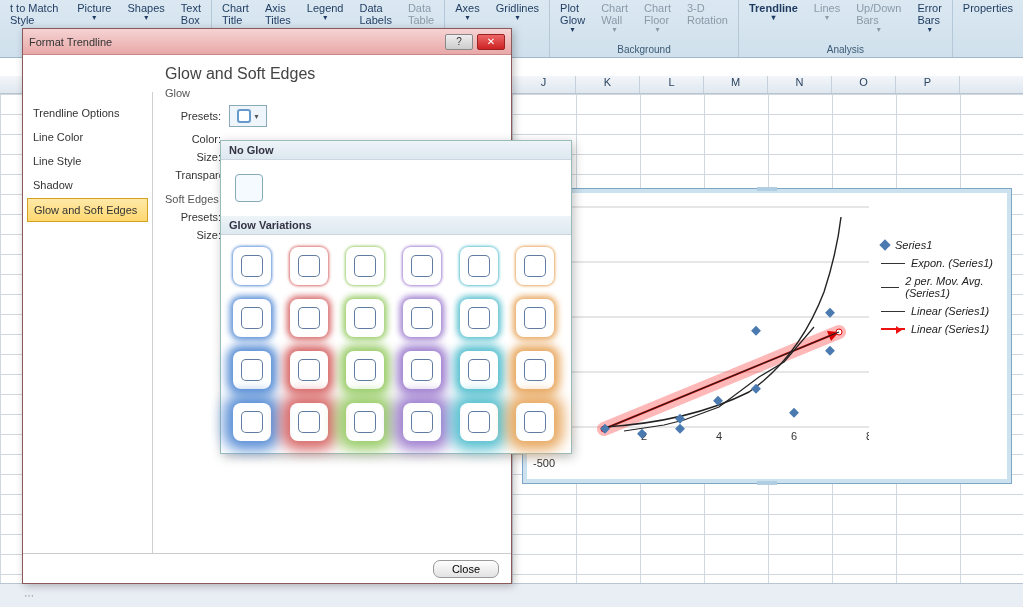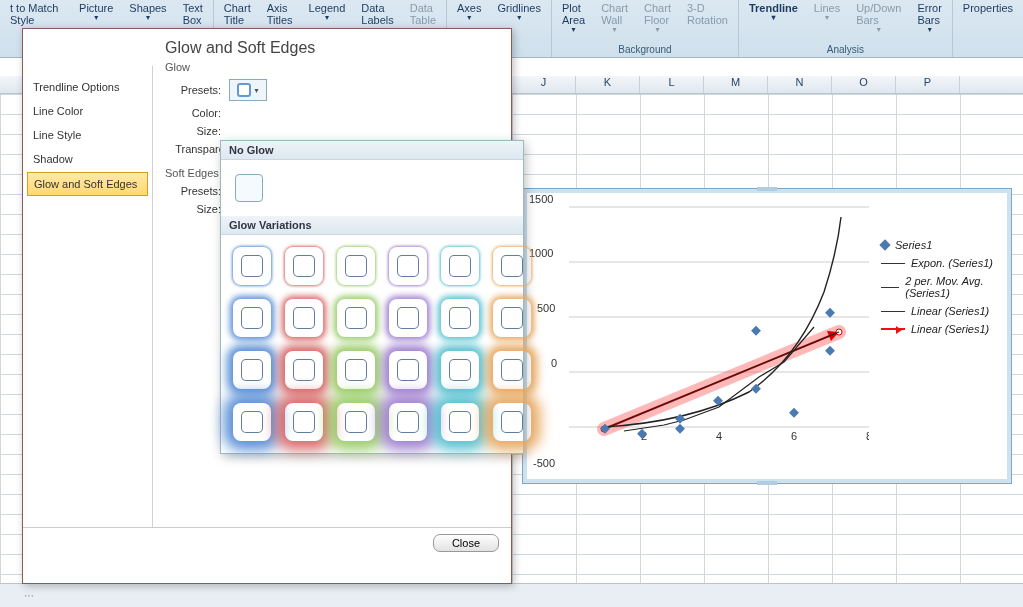--- a/index.html
+++ b/index.html
@@ -51,21 +51,21 @@
   .dlg-main h3{font-size:16px; font-weight:normal; color:#444; margin-bottom:4px;}
   .field-row{display:flex; align-items:center; margin:6px 0;}
   .field-label{width:56px; text-align:right; margin-right:8px; color:#333;}
   .preset-btn{width:38px;height:22px;border:1px solid #8ab;background:#eef6fc;display:inline-flex;align-items:center;justify-content:center;}
   .preset-btn .sq{width:14px;height:14px;border:2px solid #69c;border-radius:3px;background:#fff;}
   .preset-btn::after{content:"\25BE"; font-size:8px; margin-left:3px; color:#555;}
   .dlg-foot{height:30px;border-top:1px solid #ccc;display:flex;align-items:center;justify-content:flex-end;padding-right:12px;}
   .dlg-foot button{padding:2px 18px; background:linear-gradient(#fefefe,#e2e2e2); border:1px solid #999; border-radius:7px; cursor:pointer;}
 
   
-  .glow-pop{position:absolute; top:140px; left:220px; width:304px; background:#fff; border:1px solid #9bb; box-shadow:2px 3px 10px rgba(0,0,0,.25);}
+  .glow-pop{position:absolute; top:140px; left:220px; width:352px; background:#fff; border:1px solid #9bb; box-shadow:2px 3px 10px rgba(0,0,0,.25);}
   .glow-pop .sect-head{background:linear-gradient(#eef4f8,#dde8f0); padding:3px 8px; font-weight:bold; color:#334; border-bottom:1px solid #cbd6e0;}
   .glow-pop .noglow-box{margin:14px 0 14px 14px; width:28px;height:28px;border:1px solid #8ab;border-radius:4px;background:#f4faff;}
   .glow-grid{display:grid; grid-template-columns:repeat(6,1fr); gap:14px; padding:12px;}
   .glow-swatch{width:38px;height:38px;border-radius:8px;display:flex;align-items:center;justify-content:center;}
   .glow-swatch .inner{width:22px;height:22px;border:1.5px solid rgba(80,110,150,.9);border-radius:5px;background:#fff;}
 
   
   .r1{box-shadow:0 0 3px 1px currentColor;}
   .r2{box-shadow:0 0 6px 3px currentColor;}
   .r3{box-shadow:0 0 10px 6px currentColor;}
@@ -122,21 +122,21 @@
       <div class="rib-item dd">
           <span>Gridlines</span>
         </div>
     </div>
     <div class="rib-group-label">Axes</div>
   </div>
   <div class="rib-group">
     <div class="rib-row">
       <div class="rib-item dd">
           <span style="white-space:pre">Plot
-Area</span>
+Glow</span>
         </div>
       <div class="rib-item dd disabled">
           <span style="white-space:pre">Chart
 Wall</span>
         </div>
       <div class="rib-item dd disabled">
           <span style="white-space:pre">Chart
 Floor</span>
         </div>
       <div class="rib-item disabled">
@@ -265,20 +265,27 @@
         <span>Linear (Series1)</span>
       </div>
     <div class="legend-row">
         <span class="legend-arrow"></span>
         <span>Linear (Series1)</span>
       </div>
   </div>
 </div>
 
 <div class="dialog">
+  <div class="dlg-title">
+    <span>Format Trendline</span>
+    <div class="btns">
+      <div class="btn">?</div>
+      <div class="btn red">✕</div>
+    </div>
+  </div>
   <div class="dlg-body">
     <div class="dlg-nav">
       <div>Trendline Options</div>
       <div>Line Color</div>
       <div>Line Style</div>
       <div>Shadow</div>
       <div class="sel">Glow and Soft Edges</div>
     </div>
     <div class="dlg-main">
       <h3>Glow and Soft Edges</h3>

